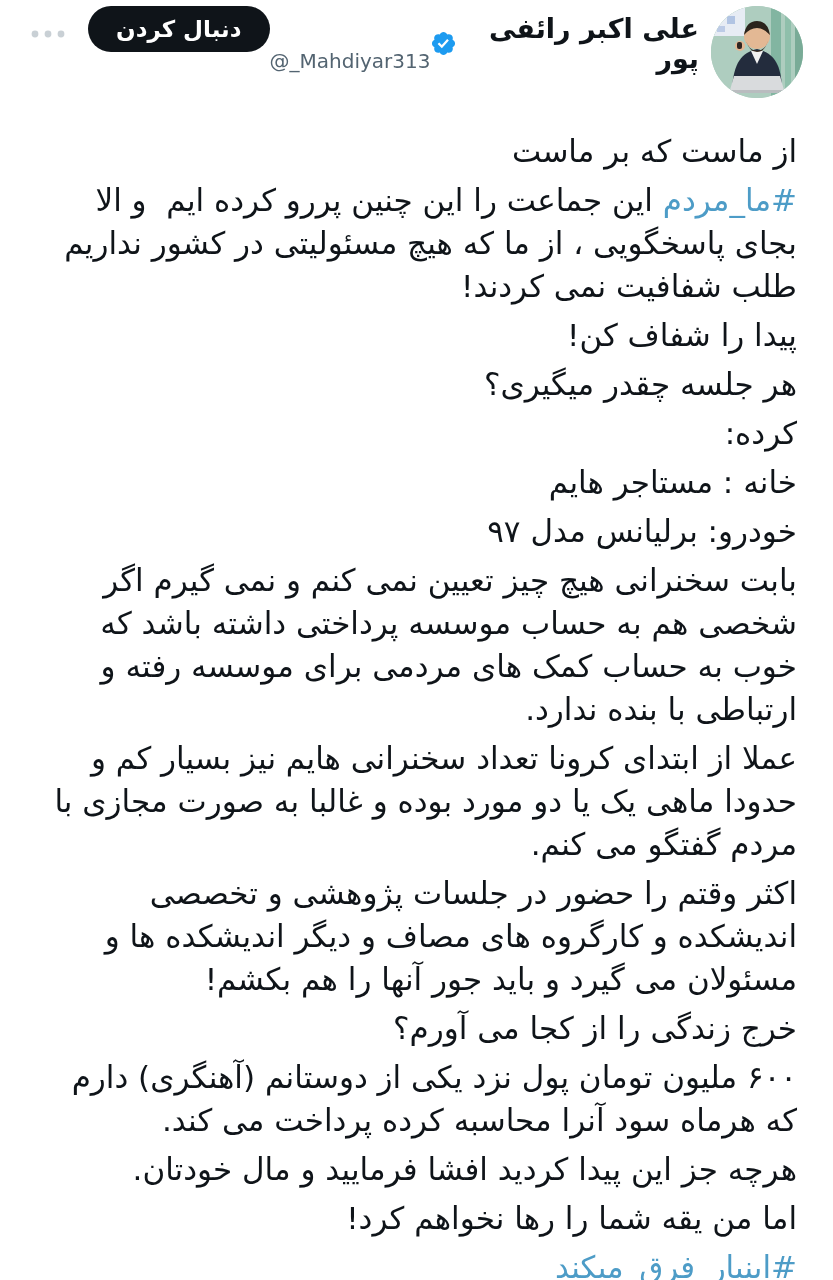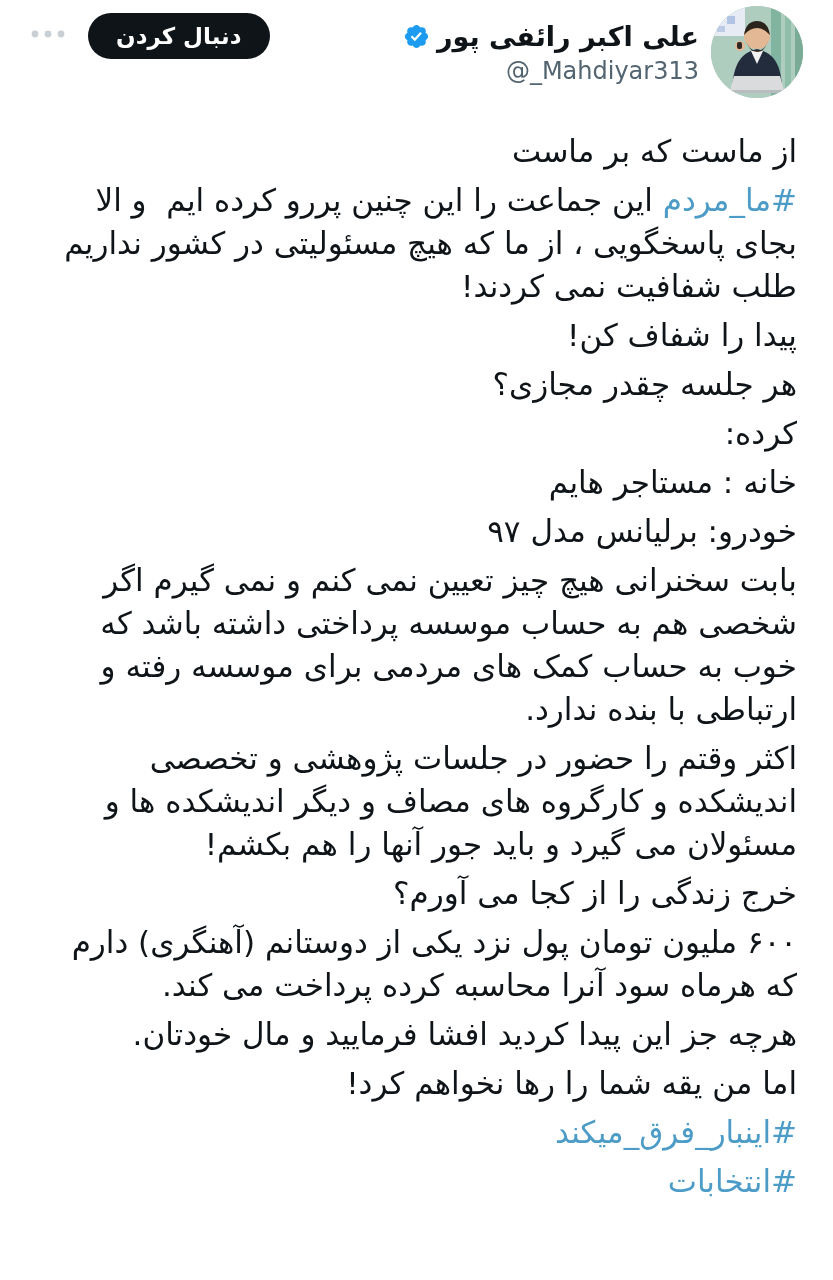--- a/index.html
+++ b/index.html
@@ -29,49 +29,48 @@
     width:92px;height:92px;
     border-radius:50%;
     overflow:hidden;
     flex:0 0 auto;
     margin-inline-end:12px;
     background:#a9c9bb;
   }
   .avatar svg{display:block;width:92px;height:92px;}
   .id-block{
     display:flex;
-    flex-direction:column;
-    align-items:flex-start;
-    margin-top:16px;
+    flex-direction:row;
+    align-items:flex-end;
+    margin-top:8px;
   }
   .name-row{
     display:flex;
     align-items:center;
     gap:7px;
   }
   .name{
     font-size:27px;
     font-weight:bold;
     color:var(--text);
     line-height:1.1;
   }
   .badge{display:inline-flex;}
   .badge svg{width:27px;height:27px;}
   .badge path{fill:var(--verified);}
   .handle{
-    font-size:24px;
+    font-size:20px;
     color:var(--handle);
     margin-top:5px;
     direction:ltr;
     unicode-bidi:isolate;
   }
   .spacer{flex:1 1 auto;}
   .follow{
     flex:0 0 auto;
-    margin-top:7px;
     height:46px;
     padding:0 28px;
     border:none;
     border-radius:9999px;
     background:var(--follow-bg);
     color:var(--follow-text);
     font-family:inherit;
     font-size:23px;
     font-weight:bold;
     cursor:pointer;
@@ -153,25 +152,26 @@
         <circle cx="31" cy="6" r="3.4"></circle>
       </svg>
     </div>
 
   </div>
 
   <div class="body-text">
       <p class="para"><span>از ماست که بر ماست</span></p>
       <p class="para"><span class="hashtag">#ما_مردم</span><span> این جماعت را این چنین پررو کرده ایم  و الا بجای پاسخگویی ، از ما که هیچ مسئولیتی در کشور نداریم طلب شفافیت نمی کردند!</span></p>
       <p class="para"><span>پیدا را شفاف کن!</span></p>
-      <p class="para"><span>هر جلسه چقدر مجازی؟</span></p>
+      <p class="para"><span>هر جلسه چقدر میگیری؟</span></p>
       <p class="para"><span>کرده:</span></p>
       <p class="para"><span>خانه : مستاجر هایم</span></p>
       <p class="para"><span>خودرو: برلیانس مدل ۹۷</span></p>
       <p class="para"><span>بابت سخنرانی هیچ چیز تعیین نمی کنم و نمی گیرم اگر شخصی هم به حساب موسسه پرداختی داشته باشد که خوب به حساب کمک های مردمی برای موسسه رفته و ارتباطی با بنده ندارد.</span></p>
+      <p class="para"><span>عملا از ابتدای کرونا تعداد سخنرانی هایم نیز بسیار کم و حدودا ماهی یک یا دو مورد بوده و غالبا به صورت مجازی با مردم گفتگو می کنم.</span></p>
       <p class="para"><span>اکثر وقتم را حضور در جلسات پژوهشی و تخصصی اندیشکده و کارگروه های مصاف و دیگر اندیشکده ها و مسئولان می گیرد و باید جور آنها را هم بکشم!</span></p>
       <p class="para"><span>خرج زندگی را از کجا می آورم؟</span></p>
       <p class="para"><span>۶۰۰ ملیون تومان پول نزد یکی از دوستانم (آهنگری) دارم که هرماه سود آنرا محاسبه کرده پرداخت می کند.</span></p>
       <p class="para"><span>هرچه جز این پیدا کردید افشا فرمایید و مال خودتان.</span></p>
       <p class="para"><span>اما من یقه شما را رها نخواهم کرد!</span></p>
       <p class="para"><span class="hashtag">#اینبار_فرق_میکند</span></p>
       <p class="para"><span class="hashtag">#انتخابات</span></p>
     </div>
 
 </div>

